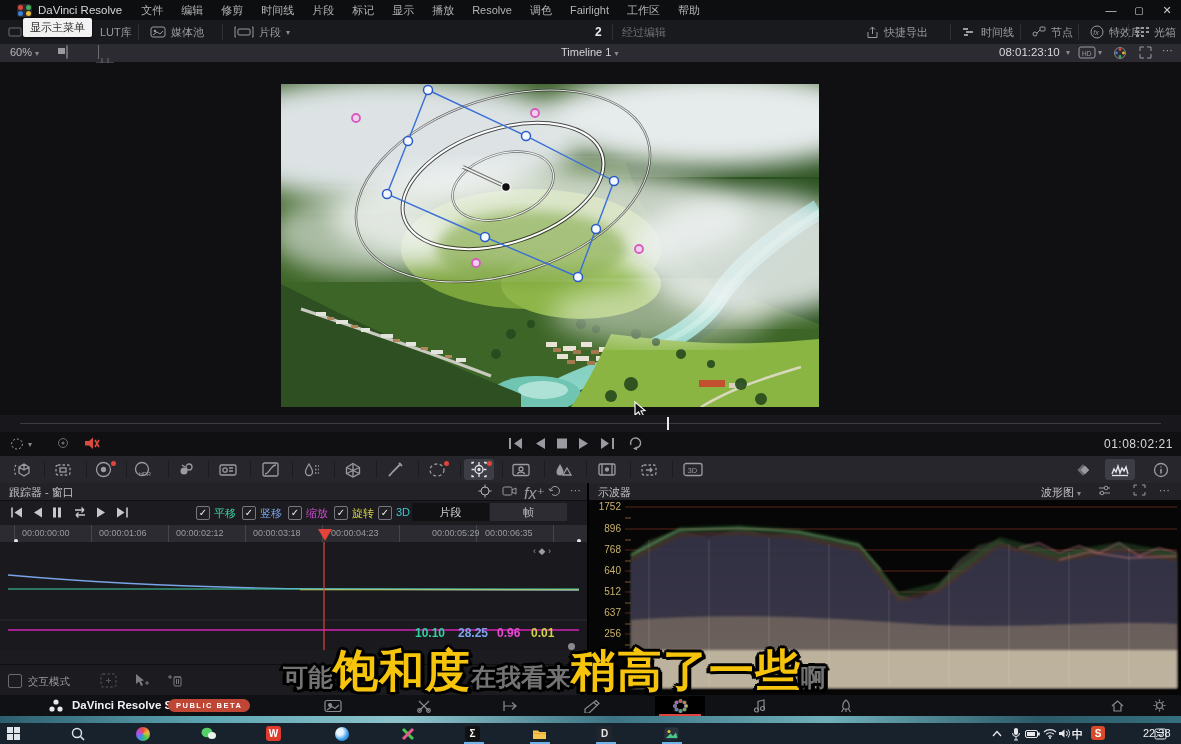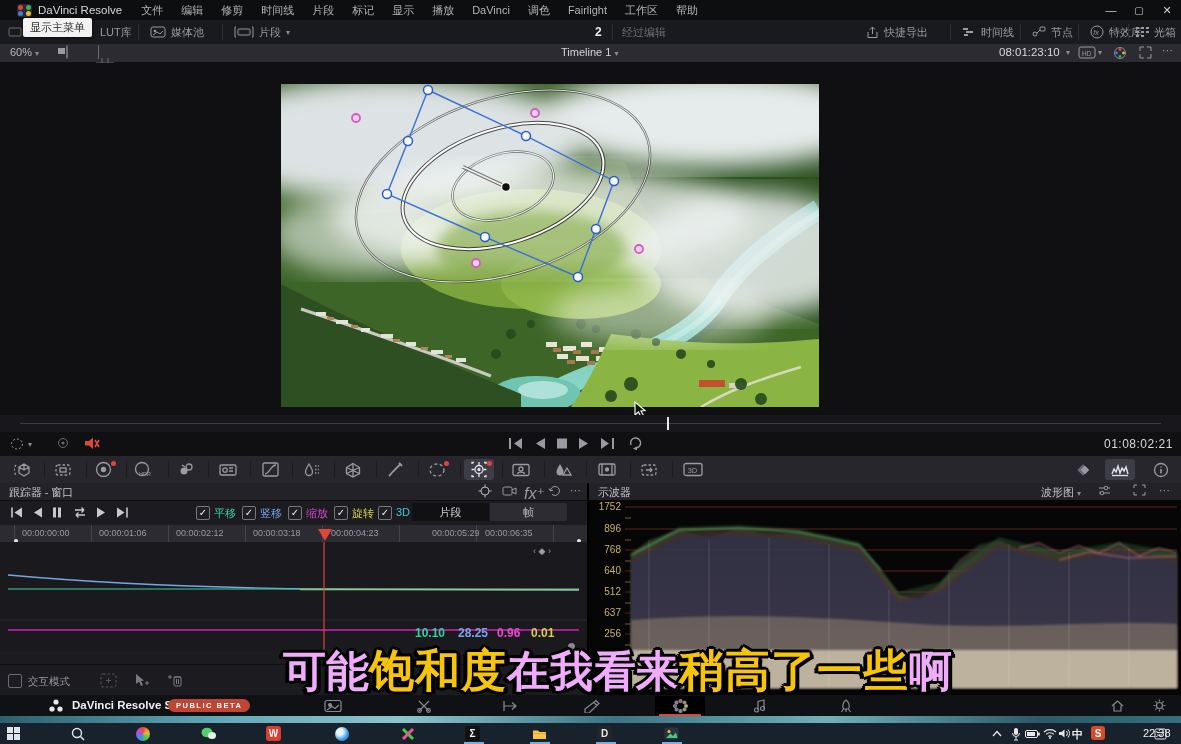--- a/index.html
+++ b/index.html
@@ -45,40 +45,40 @@
   .pico svg{stroke:#9a9aa0;fill:none;stroke-width:1.3;}
   .pico.active{background:#3d3d46;}
   .pico.active svg{stroke:#e4e4e8;}
   .reddot{position:absolute;width:5px;height:5px;border-radius:50%;background:#e0443a;top:2px;}
   .psep{position:absolute;top:5px;width:1px;height:17px;background:#1c1c20;}
 
   
   .panels{left:0;top:483px;width:1181px;height:212px;background:#000;}
   .trackpanel{position:absolute;left:0;top:0;width:587px;height:212px;background:#1c1c20;}
   .phead{position:absolute;left:0;top:0;width:100%;height:17px;background:#222227;color:#c6c6ca;font-size:11px;border-bottom:1px solid #101013;}
-  .ptitle{position:absolute;left:9px;top:2px;font-family:Liberation Serif, serif;}
+  .ptitle{position:absolute;left:9px;top:2px;}
   .hico{position:absolute;top:1px;color:#9a9aa0;font-size:11px;}
   .ctrlrow{position:absolute;left:0;top:18px;width:100%;height:23px;background:#1c1c20;}
   .cbox{position:absolute;top:5px;width:12px;height:12px;background:#202024;border:1px solid #77777f;border-radius:2px;color:#f0f0f0;font-size:10px;line-height:11px;text-align:center;}
   .clabel{position:absolute;top:5px;font-size:11px;}
   .tab{position:absolute;top:2px;height:18px;width:77px;display:flex;align-items:center;justify-content:center;font-size:11px;color:#b8b8bc;}
   .ruler{position:absolute;left:0;top:42px;width:100%;height:17px;background:#2b2b31;color:#9a9aa2;font-size:9px;border-bottom:1px solid #101013;}
   .rlabel{position:absolute;top:3px;}
   .rtick{position:absolute;top:0;width:1px;height:17px;background:#45454c;}
   .graph{position:absolute;left:0;top:59px;width:100%;height:108px;background:#1a1a1e;}
   .gval{position:absolute;top:84px;font-size:12px;font-weight:bold;}
   .trkbottom{position:absolute;left:0;top:181px;width:100%;height:31px;background:#1c1c20;border-top:1px solid #101013;color:#9a9aa2;font-size:10.5px;}
 
   .scopepanel{position:absolute;left:589px;top:0;width:592px;height:212px;background:#050505;}
   .wflabel{position:absolute;font-size:10px;color:#c9b26a;text-align:right;width:28px;}
 
   
   .subtitle{left:283px;top:641px;width:640px;z-index:50;white-space:nowrap;font-weight:900;
     text-shadow:-3px 0 0 #000,3px 0 0 #000,0 -3px 0 #000,0 3px 0 #000,-2px -2px 0 #000,2px -2px 0 #000,-2px 2px 0 #000,2px 2px 0 #000,-4px 2px 0 #000,4px 2px 0 #000;}
-  .sub-w{color:#f0abfc;font-size:43px;vertical-align:baseline;}
+  .sub-w{color:#737373;font-size:25px;vertical-align:baseline;}
   .sub-y{color:#f7c40c;font-size:45px;vertical-align:baseline;letter-spacing:1px;}
 
   
   .pagebar{left:0;top:695px;width:1181px;height:21px;background:#101114;color:#cfcfd3;}
   .beta{position:absolute;left:168px;top:4px;height:13px;padding:0 8px;background:#bf4634;border-radius:7px;color:#fff;font-size:7.5px;font-weight:bold;letter-spacing:1.5px;display:flex;align-items:center;}
   .pageico{position:absolute;top:1px;width:34px;height:19px;display:flex;align-items:center;justify-content:center;}
   .pageico svg{stroke:#8a8a90;fill:none;stroke-width:1.2;}
   .wallstrip{left:0;top:716px;width:1181px;height:7px;background:linear-gradient(90deg,#2c5f6e,#5fa7b5 18%,#8ec4cc 34%,#3c7484 52%,#6fb0ba 70%,#2b5a68 88%,#35707e);}
 
   
@@ -101,21 +101,21 @@
     </span>
     <span class="appname">DaVinci Resolve</span>
     <span class="mitem">文件</span>
     <span class="mitem">编辑</span>
     <span class="mitem">修剪</span>
     <span class="mitem">时间线</span>
     <span class="mitem">片段</span>
     <span class="mitem">标记</span>
     <span class="mitem">显示</span>
     <span class="mitem">播放</span>
-    <span class="mitem">DaVinci</span>
+    <span class="mitem">Resolve</span>
     <span class="mitem">调色</span>
     <span class="mitem">Fairlight</span>
     <span class="mitem">工作区</span>
     <span class="mitem">帮助</span>
     <span class="winbtns">
       <span class="winbtn">—</span>
       <span class="winbtn" style="font-size:10px;">▢</span>
       <span class="winbtn">✕</span>
     </span>
   </div>

